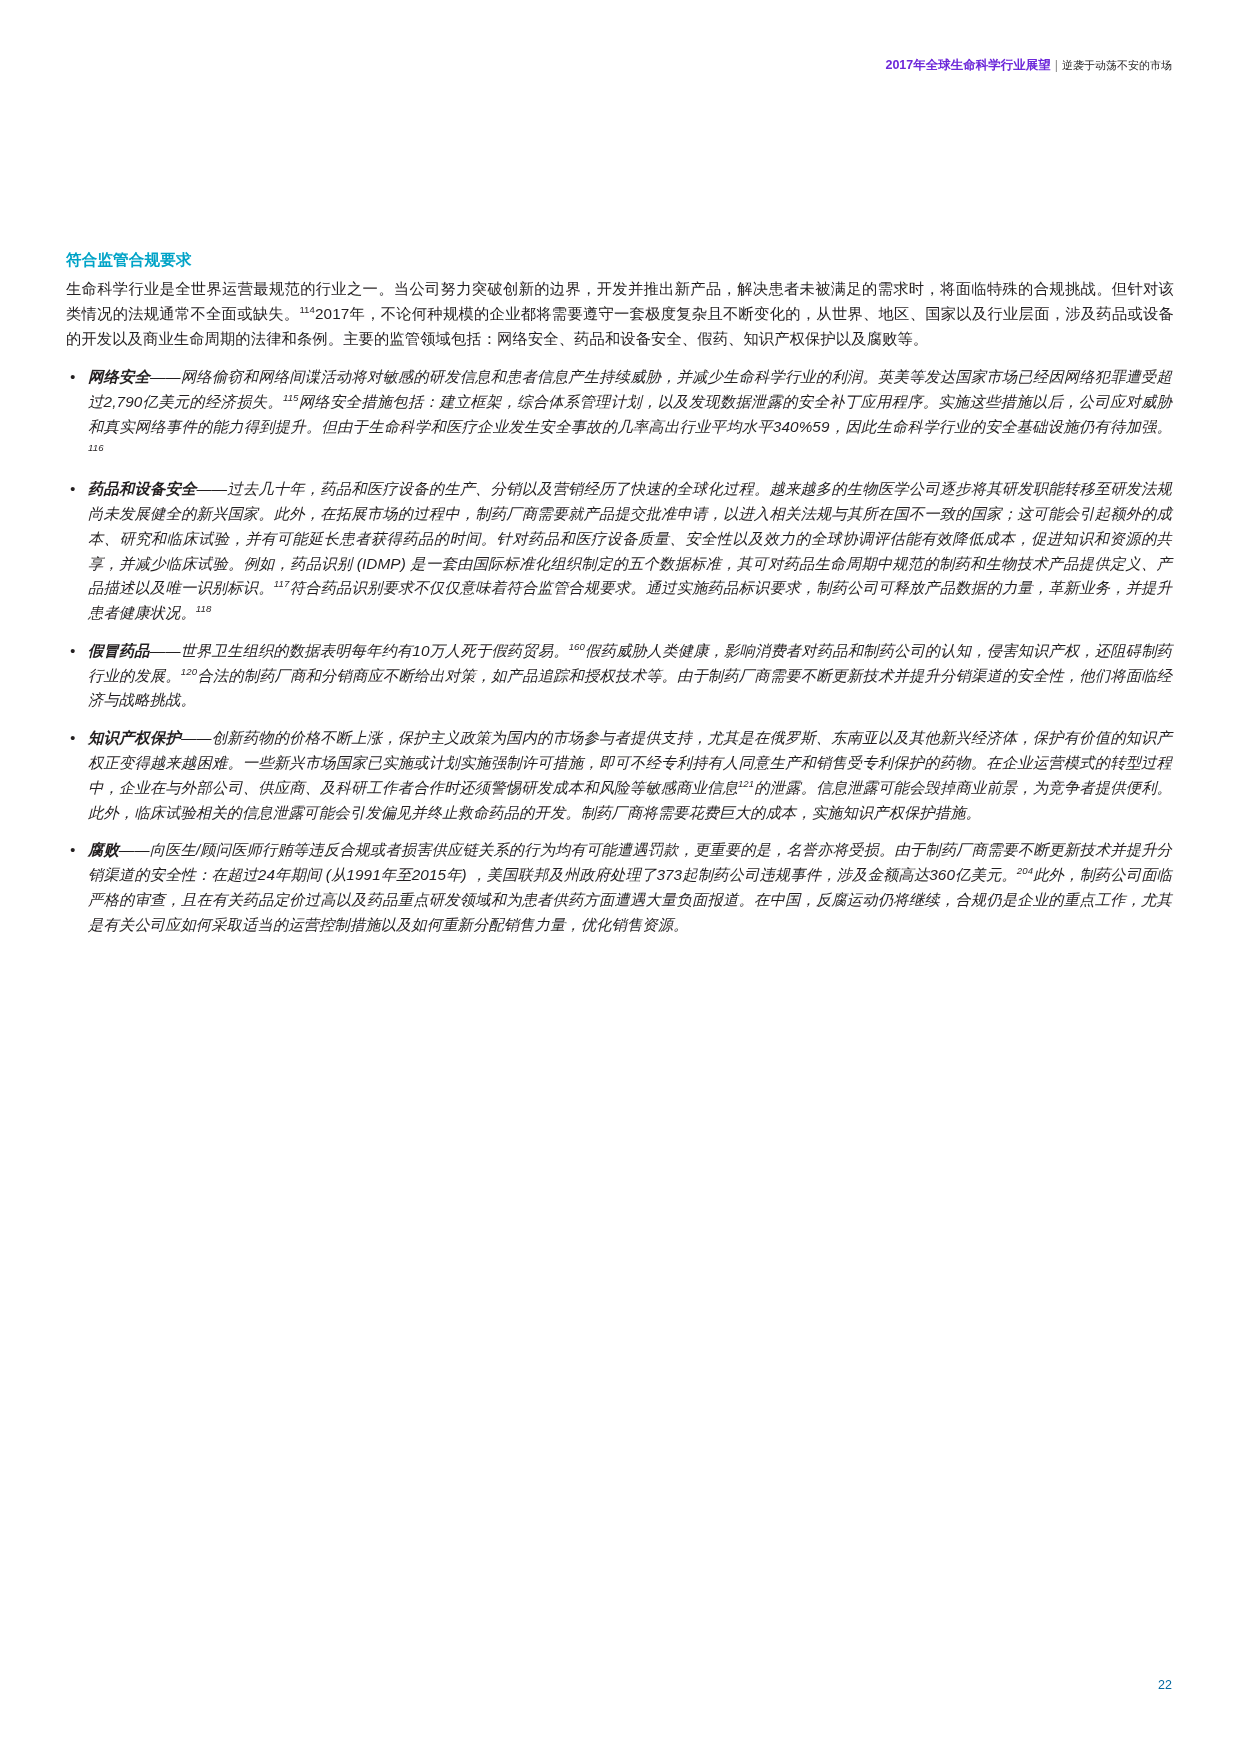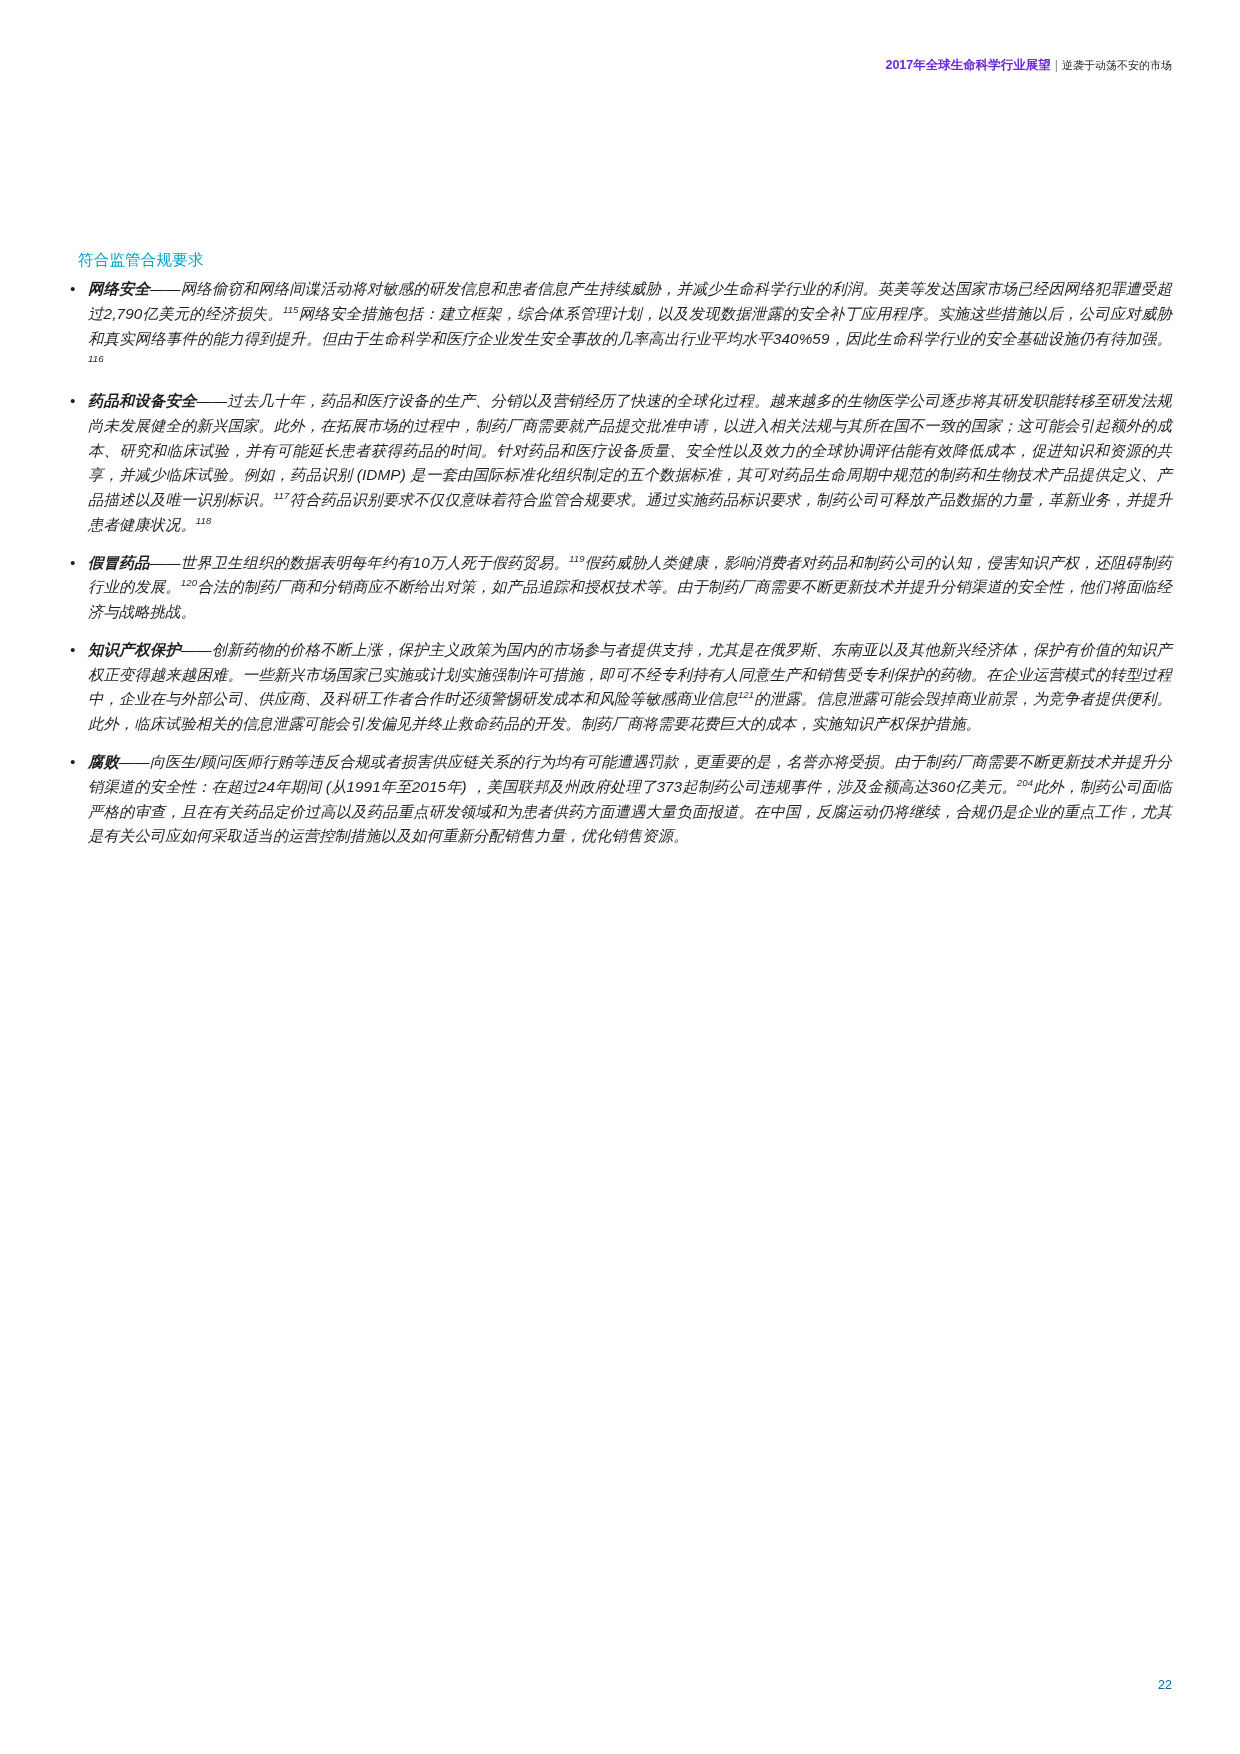--- a/index.html
+++ b/index.html
@@ -43,23 +43,23 @@
   
   .content {
     position: absolute;
     left: 66px;
     top: 250px;
     width: 1108px;
   }
   .section-title {
     color: #00a3c7;
     font-size: 15.5px;
-    font-weight: normal;
+    font-weight: bold;
     letter-spacing: 0.2px;
-    margin: 0 0 6px 12px;
+    margin: 0 0 6px 0;
   }
   p.body-para {
     font-size: 15.3px;
     line-height: 1.62;
     margin: 0 0 14px 0;
     text-align: justify;
     text-justify: inter-character;
     letter-spacing: 0.1px;
   }
   ul.bullets {
@@ -110,33 +110,34 @@
 <div class="page">
 
   <div class="header">
     <span class="h-title">2017年全球生命科学行业展望</span><span class="h-sep">|</span><span class="h-sub">逆袭于动荡不安的市场</span>
   </div>
 
   <div class="content">
 
     <h2 class="section-title">符合监管合规要求</h2>
 
+    <p class="body-para"><span>生命科学行业是全世界运营最规范的行业之一。当公司努力突破创新的边界，开发并推出新产品，解决患者未被满足的需求时，将面临特殊的合规挑战。但针对该类情况的法规通常不全面或缺失。</span><sup>114</sup><span>2017年，不论何种规模的企业都将需要遵守一套极度复杂且不断变化的，从世界、地区、国家以及行业层面，涉及药品或设备的开发以及商业生命周期的法律和条例。主要的监管领域包括：网络安全、药品和设备安全、假药、知识产权保护以及腐败等。</span></p>
 
     <ul class="bullets">
 
       <li>
         <span class="lead">网络安全</span><span>——</span><span>网络偷窃和网络间谍活动将对敏感的研发信息和患者信息产生持续威胁，并减少生命科学行业的利润。英美等发达国家市场已经因网络犯罪遭受超过2,790亿美元的经济损失。</span><sup>115</sup><span>网络安全措施包括：建立框架，综合体系管理计划，以及发现数据泄露的安全补丁应用程序。实施这些措施以后，公司应对威胁和真实网络事件的能力得到提升。但由于生命科学和医疗企业发生安全事故的几率高出行业平均水平340%59，因此生命科学行业的安全基础设施仍有待加强。</span><sup>116</sup><span></span>
       </li>
 
       <li>
         <span class="lead">药品和设备安全</span><span>——</span><span>过去几十年，药品和医疗设备的生产、分销以及营销经历了快速的全球化过程。越来越多的生物医学公司逐步将其研发职能转移至研发法规尚未发展健全的新兴国家。此外，在拓展市场的过程中，制药厂商需要就产品提交批准申请，以进入相关法规与其所在国不一致的国家；这可能会引起额外的成本、研究和临床试验，并有可能延长患者获得药品的时间。针对药品和医疗设备质量、安全性以及效力的全球协调评估能有效降低成本，促进知识和资源的共享，并减少临床试验。例如，药品识别 (IDMP) 是一套由国际标准化组织制定的五个数据标准，其可对药品生命周期中规范的制药和生物技术产品提供定义、产品描述以及唯一识别标识。</span><sup>117</sup><span>符合药品识别要求不仅仅意味着符合监管合规要求。通过实施药品标识要求，制药公司可释放产品数据的力量，革新业务，并提升患者健康状况。</span><sup>118</sup><span></span>
       </li>
 
       <li>
-        <span class="lead">假冒药品</span><span>——</span><span>世界卫生组织的数据表明每年约有10万人死于假药贸易。</span><sup>119</sup><span>假药威胁人类健康，影响消费者对药品和制药公司的认知，侵害知识产权，还阻碍制药行业的发展。</span><sup>120</sup><span>合法的制药厂商和分销商应不断给出对策，如产品追踪和授权技术等。由于制药厂商需要不断更新技术并提升分销渠道的安全性，他们将面临经济与战略挑战。</span>
+        <span class="lead">假冒药品</span><span>——</span><span>世界卫生组织的数据表明每年约有10万人死于假药贸易。</span><sup>160</sup><span>假药威胁人类健康，影响消费者对药品和制药公司的认知，侵害知识产权，还阻碍制药行业的发展。</span><sup>120</sup><span>合法的制药厂商和分销商应不断给出对策，如产品追踪和授权技术等。由于制药厂商需要不断更新技术并提升分销渠道的安全性，他们将面临经济与战略挑战。</span>
       </li>
 
       <li>
         <span class="lead">知识产权保护</span><span>——</span><span>创新药物的价格不断上涨，保护主义政策为国内的市场参与者提供支持，尤其是在俄罗斯、东南亚以及其他新兴经济体，保护有价值的知识产权正变得越来越困难。一些新兴市场国家已实施或计划实施强制许可措施，即可不经专利持有人同意生产和销售受专利保护的药物。在企业运营模式的转型过程中，企业在与外部公司、供应商、及科研工作者合作时还须警惕研发成本和风险等敏感商业信息</span><sup>121</sup><span>的泄露。信息泄露可能会毁掉商业前景，为竞争者提供便利。此外，临床试验相关的信息泄露可能会引发偏见并终止救命药品的开发。制药厂商将需要花费巨大的成本，实施知识产权保护措施。</span><sup></sup><span></span>
       </li>
 
       <li>
         <span class="lead">腐败</span><span>——</span><span>向医生/顾问医师行贿等违反合规或者损害供应链关系的行为均有可能遭遇罚款，更重要的是，名誉亦将受损。由于制药厂商需要不断更新技术并提升分销渠道的安全性：在超过24年期间 (从1991年至2015年) ，美国联邦及州政府处理了373起制药公司违规事件，涉及金额高达360亿美元。</span><sup>204</sup><span>此外，制药公司面临严格的审查，且在有关药品定价过高以及药品重点研发领域和为患者供药方面遭遇大量负面报道。在中国，反腐运动仍将继续，合规仍是企业的重点工作，尤其是有关公司应如何采取适当的运营控制措施以及如何重新分配销售力量，优化销售资源。</span><sup></sup><span></span>
       </li>
 

